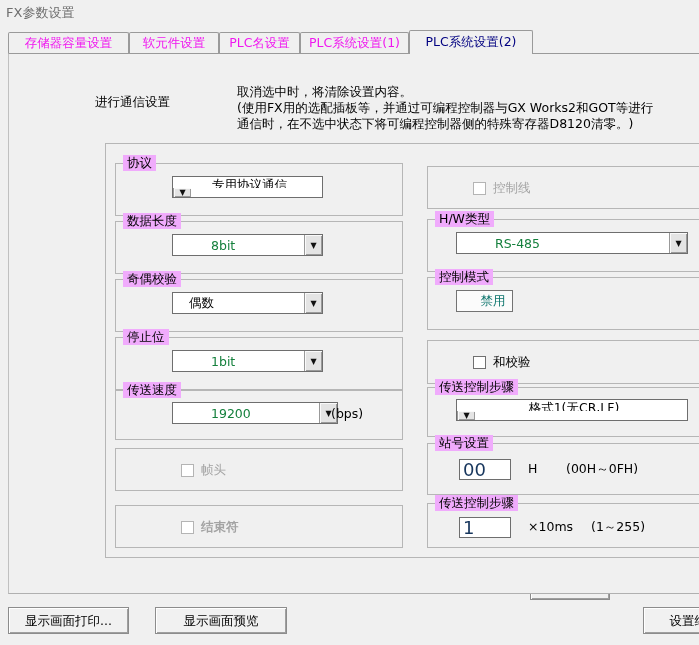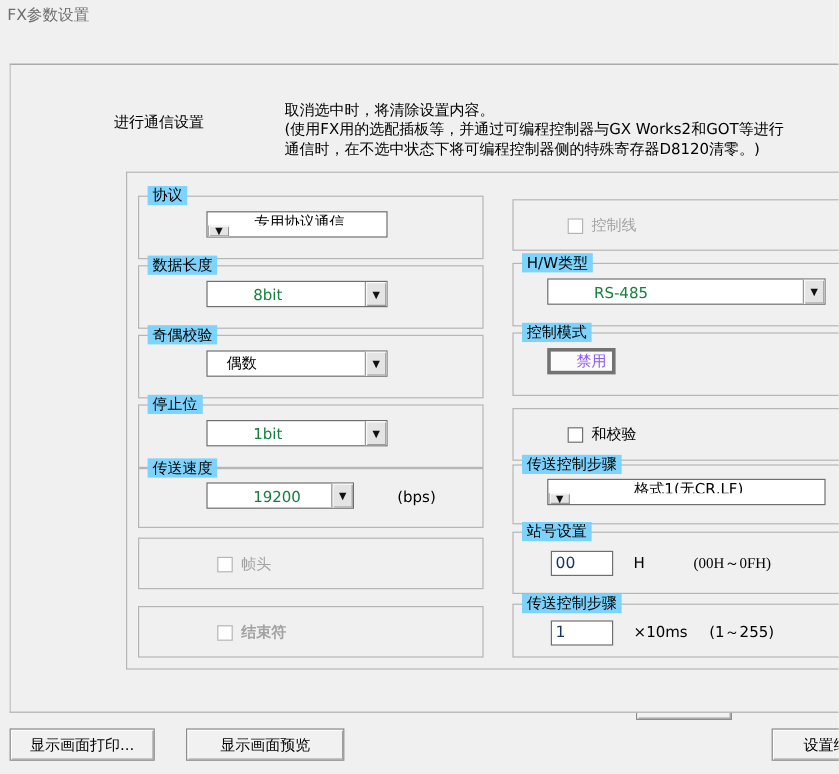--- a/index.html
+++ b/index.html
@@ -12,52 +12,59 @@
        border:1px solid #9a9a9a;border-bottom:none;color:#f016f0;overflow:hidden;white-space:nowrap;
        border-top-left-radius:2px;border-top-right-radius:2px;cursor:default;}
   .tab.active{height:24px;line-height:22px;color:#000080;z-index:3;position:relative;margin-bottom:-1px;}
   
   .page{position:absolute;left:8px;top:53px;width:691px;height:541px;box-sizing:border-box;background:#f0f0f0;
         border-top:1px solid #9a9a9a;border-left:1px solid #c0c0c0;border-bottom:1px solid #b0b0b0;z-index:1;}
   .abs{position:absolute;}
   .nowrap{white-space:nowrap;}
   
   .gbox{position:absolute;box-sizing:border-box;border:1px solid #b6b6b6;z-index:2;}
-  .gbox-label{position:absolute;top:-9px;left:7px;background:#7dd3fc;padding:0 4px;line-height:16px;white-space:nowrap;}
+  .gbox-label{position:absolute;top:-9px;left:7px;background:#f0abfc;padding:0 4px;line-height:16px;white-space:nowrap;}
   
   .combo{position:absolute;box-sizing:border-box;height:22px;background:#fff;border:1px solid #6e6e6e;
          display:flex;align-items:center;cursor:default;}
   .combo-value{flex:1;padding-left:4px;overflow:hidden;white-space:nowrap;}
   .combo-btn{width:17px;align-self:stretch;background:#e4e4e4;border-left:1px solid #999;
              display:flex;align-items:center;justify-content:center;font-size:8px;color:#111;
              box-shadow:inset 1px 1px 0 #fafafa, inset -1px -1px 0 #9a9a9a;}
   .num{color:#15803d;padding-left:38px;}
   
   .tbox{position:absolute;box-sizing:border-box;border:1px solid #6e6e6e;background:#fff;
-        font-family:inherit;font-size:13px;color:#17365d;padding:0 3px;outline:none;}
+        font-family:inherit;font-size:18px;color:#17365d;padding:0 3px;outline:none;}
   
-  .static{position:absolute;box-sizing:border-box;border:3px solid #737373;background:#fbfbfb;
-          display:flex;align-items:center;justify-content:center;color:#8b5cf6;padding-left:17px;}
+  .static{position:absolute;box-sizing:border-box;border:1px solid #737373;background:#fbfbfb;
+          display:flex;align-items:center;justify-content:center;color:#0f766e;padding-left:17px;}
   
   .cb{position:absolute;box-sizing:border-box;width:13px;height:13px;background:#fff;border:1px solid #707070;
       font-size:11px;line-height:11px;text-align:center;font-weight:bold;}
   .cb.dis{border-color:#b4b4b4;}
   .dis-label{color:#a3a3a3;}
   
   .btn{position:absolute;box-sizing:border-box;height:27px;background:#f1f1f1;border:1px solid #8c8c8c;
        box-shadow:inset 1px 1px 0 #ffffff, inset -1px -1px 0 #9f9f9f;
        text-align:center;line-height:25px;cursor:default;white-space:nowrap;overflow:hidden;}
 </style>
 </head>
 <body>
 
 <div class="screen">
 
   <div class="win-title">FX参数设置</div>
 
+  <div class="tabs">
+    <div class="tab" style="width:121px">存储器容量设置</div>
+    <div class="tab" style="width:90px">软元件设置</div>
+    <div class="tab" style="width:81px">PLC名设置</div>
+    <div class="tab" style="width:109px">PLC系统设置(1)</div>
+    <div class="tab active" style="width:124px">PLC系统设置(2)</div>
+  </div>
 
   <div class="page"></div>
 
   <span class="cb abs" style="left:78px;top:96px;">✓</span>
   <span class="abs nowrap" style="left:95px;top:94px;z-index:2;">进行通信设置</span>
 
   <div class="abs nowrap" style="left:237px;top:84px;line-height:16px;z-index:2;">
     <div>取消选中时，将清除设置内容。</div>
     <div>(使用FX用的选配插板等，并通过可编程控制器与GX Works2和GOT等进行</div>
     <div>通信时，在不选中状态下将可编程控制器侧的特殊寄存器D8120清零。)</div>
@@ -92,21 +99,21 @@
   <div class="gbox" style="left:115px;top:337px;width:288px;height:53px;">
     <span class="gbox-label">停止位</span>
     <div class="combo" style="left:56px;top:12px;width:151px;">
       <span class="combo-value num">1bit</span>
       <span class="combo-btn">▼</span>
     </div>
   </div>
 
   <div class="gbox" style="left:115px;top:390px;width:288px;height:50px;">
     <span class="gbox-label">传送速度</span>
-    <div class="combo" style="left:56px;top:11px;width:123px;align-items:center;">
+    <div class="combo" style="left:56px;top:11px;width:166px;align-items:center;">
       <span class="combo-value num">19200</span>
       <span class="combo-btn">▼</span>
     </div>
     <span class="abs nowrap" style="left:215px;top:15px;">(bps)</span>
   </div>
 
   <div class="gbox" style="left:115px;top:448px;width:288px;height:43px;">
     <span class="cb dis abs" style="left:65px;top:15px;"></span>
     <span class="abs nowrap dis-label" style="left:85px;top:13px;">帧头</span>
   </div>
@@ -144,21 +151,21 @@
     <div class="combo" style="left:28px;top:11px;width:232px;flex-direction:column;">
       <span class="combo-value">格式1(无CR,LF)</span>
       <span class="combo-btn">▼</span>
     </div>
   </div>
 
   <div class="gbox" style="left:427px;top:443px;width:287px;height:52px;">
     <span class="gbox-label">站号设置</span>
     <input class="tbox" style="left: 31px; top: 15px; width: 52px; height: 21px;" value="00">
     <span class="abs nowrap" style="left:100px;top:17px;">H</span>
-    <span class="abs nowrap" style="left:150px;top:17px;font-family:Liberation Serif, serif;">(00H～0FH)</span>
+    <span class="abs nowrap" style="left:138px;top:17px;">(00H～0FH)</span>
   </div>
 
   <div class="gbox" style="left:427px;top:503px;width:287px;height:45px;">
     <span class="gbox-label">传送控制步骤</span>
     <input class="tbox" style="left: 31px; top: 13px; width: 52px; height: 21px;" value="1">
     <span class="abs nowrap" style="left:100px;top:15px;">×10ms</span>
     <span class="abs nowrap" style="left:163px;top:15px;">(1～255)</span>
   </div>
 
   <div class="btn" style="left:8px;top:607px;width:121px;">显示画面打印...</div>

